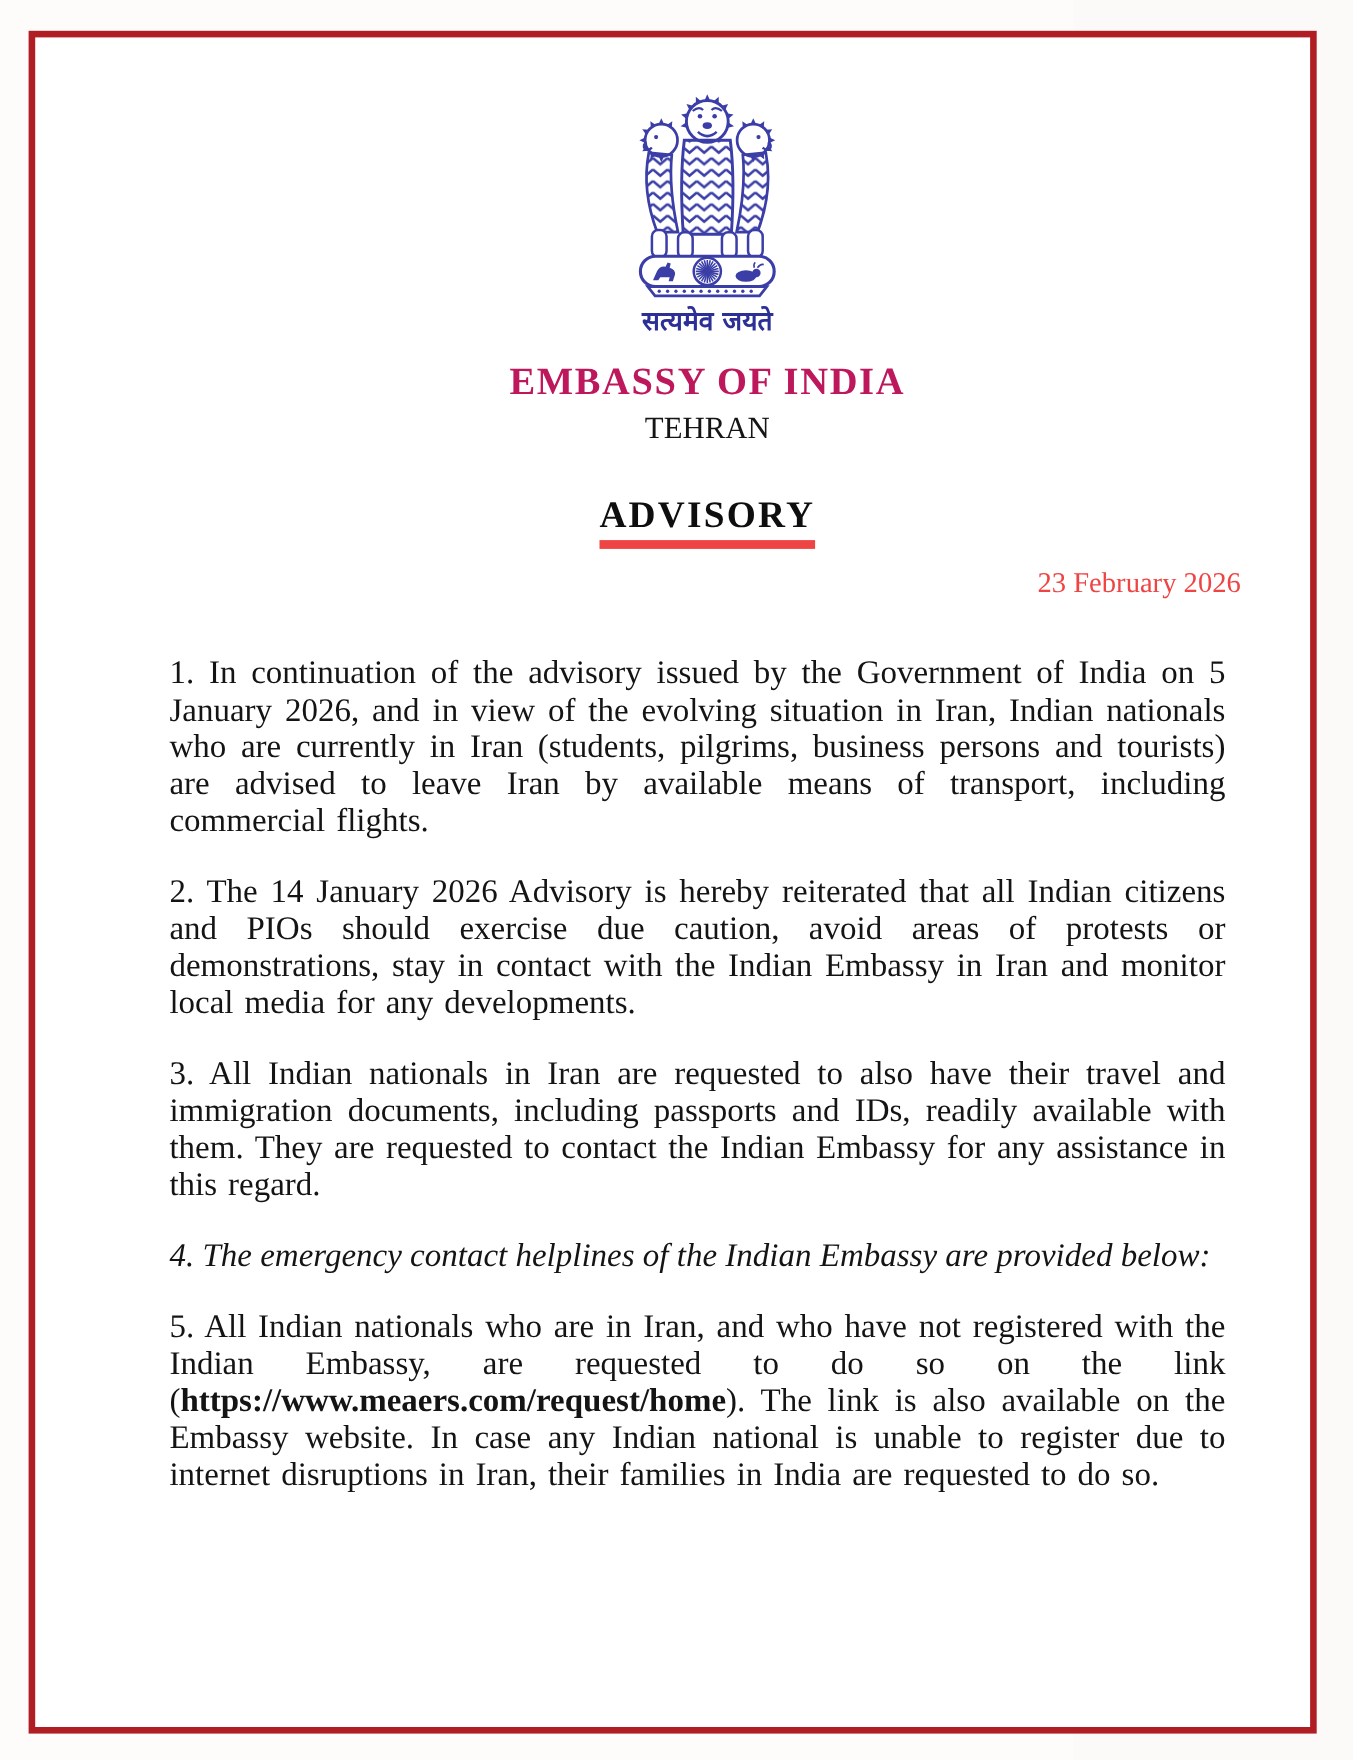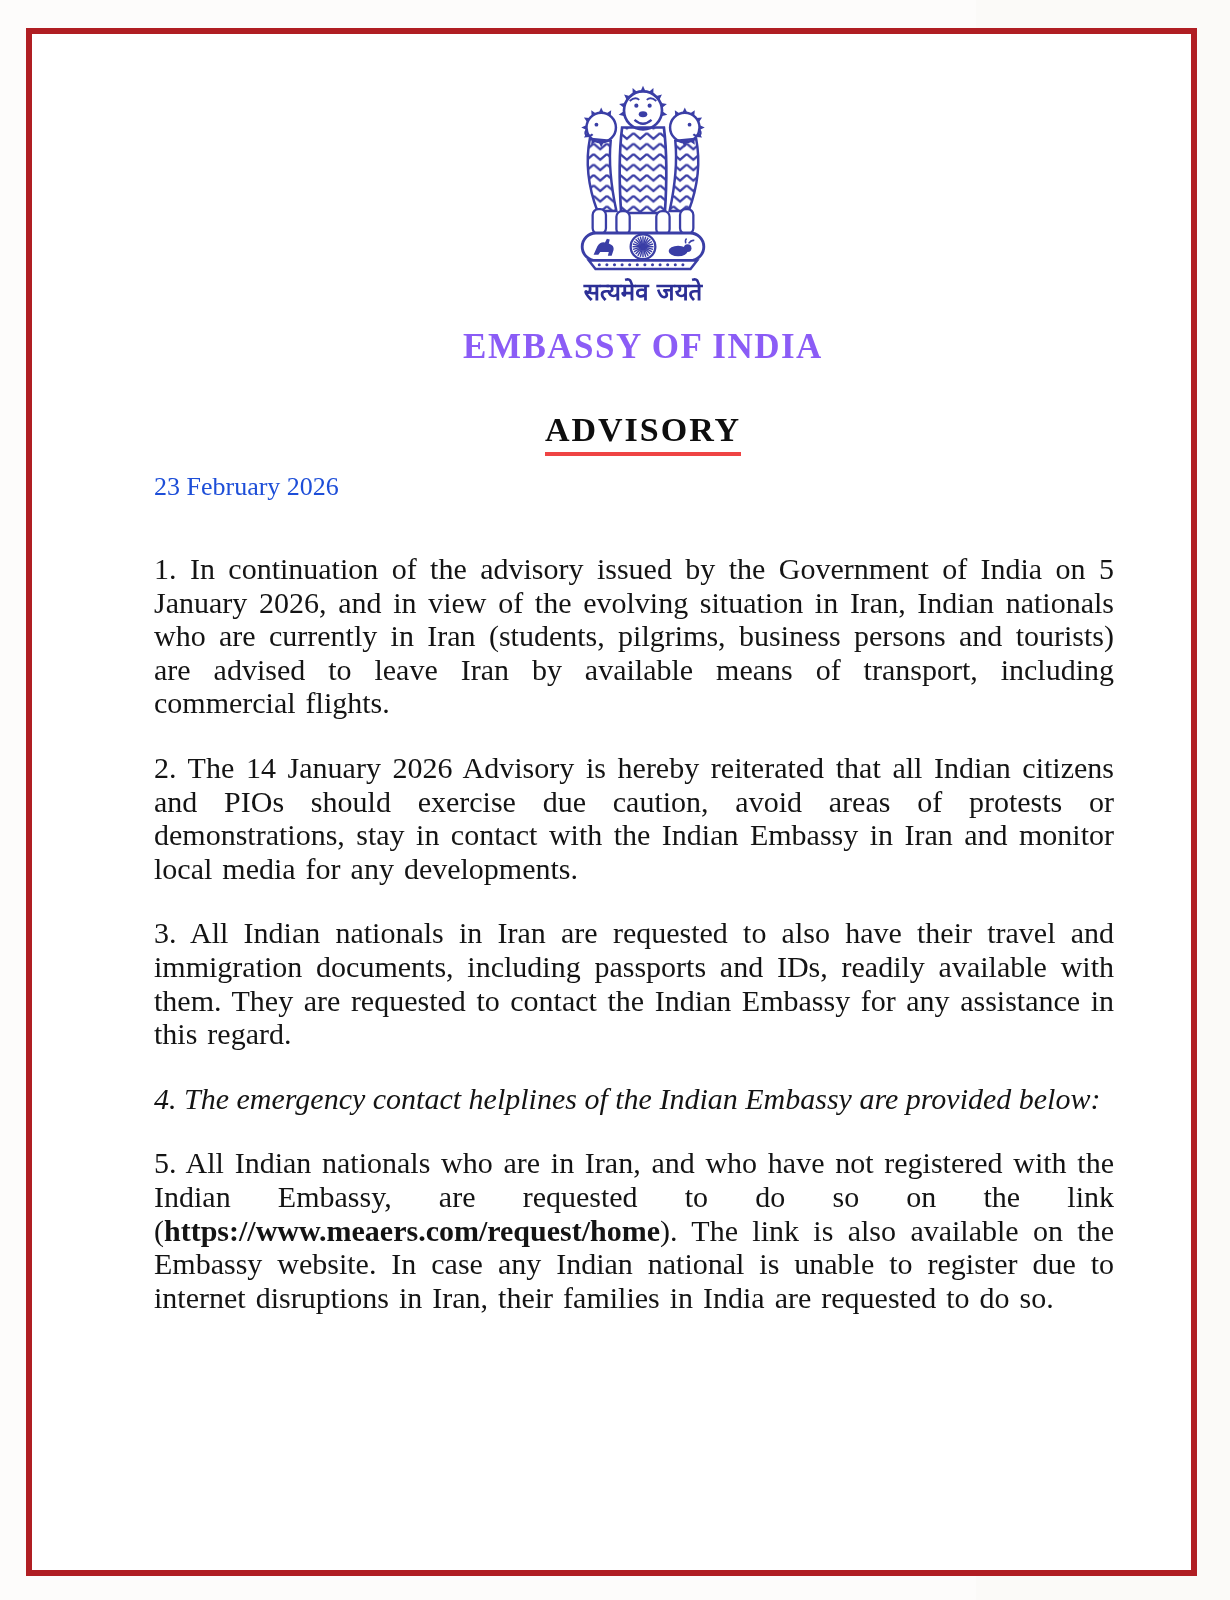--- a/index.html
+++ b/index.html
@@ -50,45 +50,45 @@
     font-size: 24px;
     font-weight: bold;
     color: #2c2f96;
     font-family: "DejaVu Sans", "Liberation Sans", sans-serif;
   }
   .org-name {
     margin-top: 20px;
     font-size: 35px;
     font-weight: bold;
     letter-spacing: 1.5px;
-    color: #8b5cf6;
+    color: #be185d;
   }
   .city-name {
     margin-top: 7px;
     font-size: 28px;
     color: #151515;
   }
   .advisory-title-row {
     margin-top: 44px;
   }
   .advisory-title {
     display: inline-block;
     font-size: 34px;
     font-weight: bold;
     letter-spacing: 2px;
     color: #0e0e0e;
-    border-bottom: 4px solid #ef4444;
+    border-bottom: 8px solid #ef4444;
     padding-bottom: 3px;
   }
   .date-row {
     margin-top: 16px;
-    text-align: left;
+    text-align: right;
     font-size: 26px;
     margin-right: -14px;
-    color: #1d4ed8;
+    color: #ef4444;
   }
   .body-text {
     margin-top: 50px;
     font-size: 30px;
     line-height: 33.6px;
     color: #141414;
   }
   .para {
     text-align: justify;
     word-spacing: 2.5px;
@@ -214,20 +214,21 @@
                 <circle cx="98" cy="196.5" r="1.6"></circle>
                   <circle cx="106" cy="196.5" r="1.6"></circle>
                 <circle cx="114" cy="196.5" r="1.6"></circle>
                   <circle cx="122" cy="196.5" r="1.6"></circle>
               </g>
             </g>
           </svg>
         </span>
         <div class="motto">सत्यमेव जयते</div>
         <div class="org-name">EMBASSY OF INDIA</div>
+        <div class="city-name">TEHRAN</div>
         <div class="advisory-title-row">
           <span class="advisory-title">ADVISORY</span>
         </div>
       </div>
 
       <div class="date-row">23 February 2026</div>
 
       <div class="body-text">
         <p class="para">1. In continuation of the advisory issued by the Government of India on 5 January 2026, and in view of the evolving situation in Iran, Indian nationals who are currently in Iran (students, pilgrims, business persons and tourists) are advised to leave Iran by available means of transport, including commercial flights.</p>
         <p class="para">2. The 14 January 2026 Advisory is hereby reiterated that all Indian citizens and PIOs should exercise due caution, avoid areas of protests or demonstrations, stay in contact with the Indian Embassy in Iran and monitor local media for any developments.</p>

